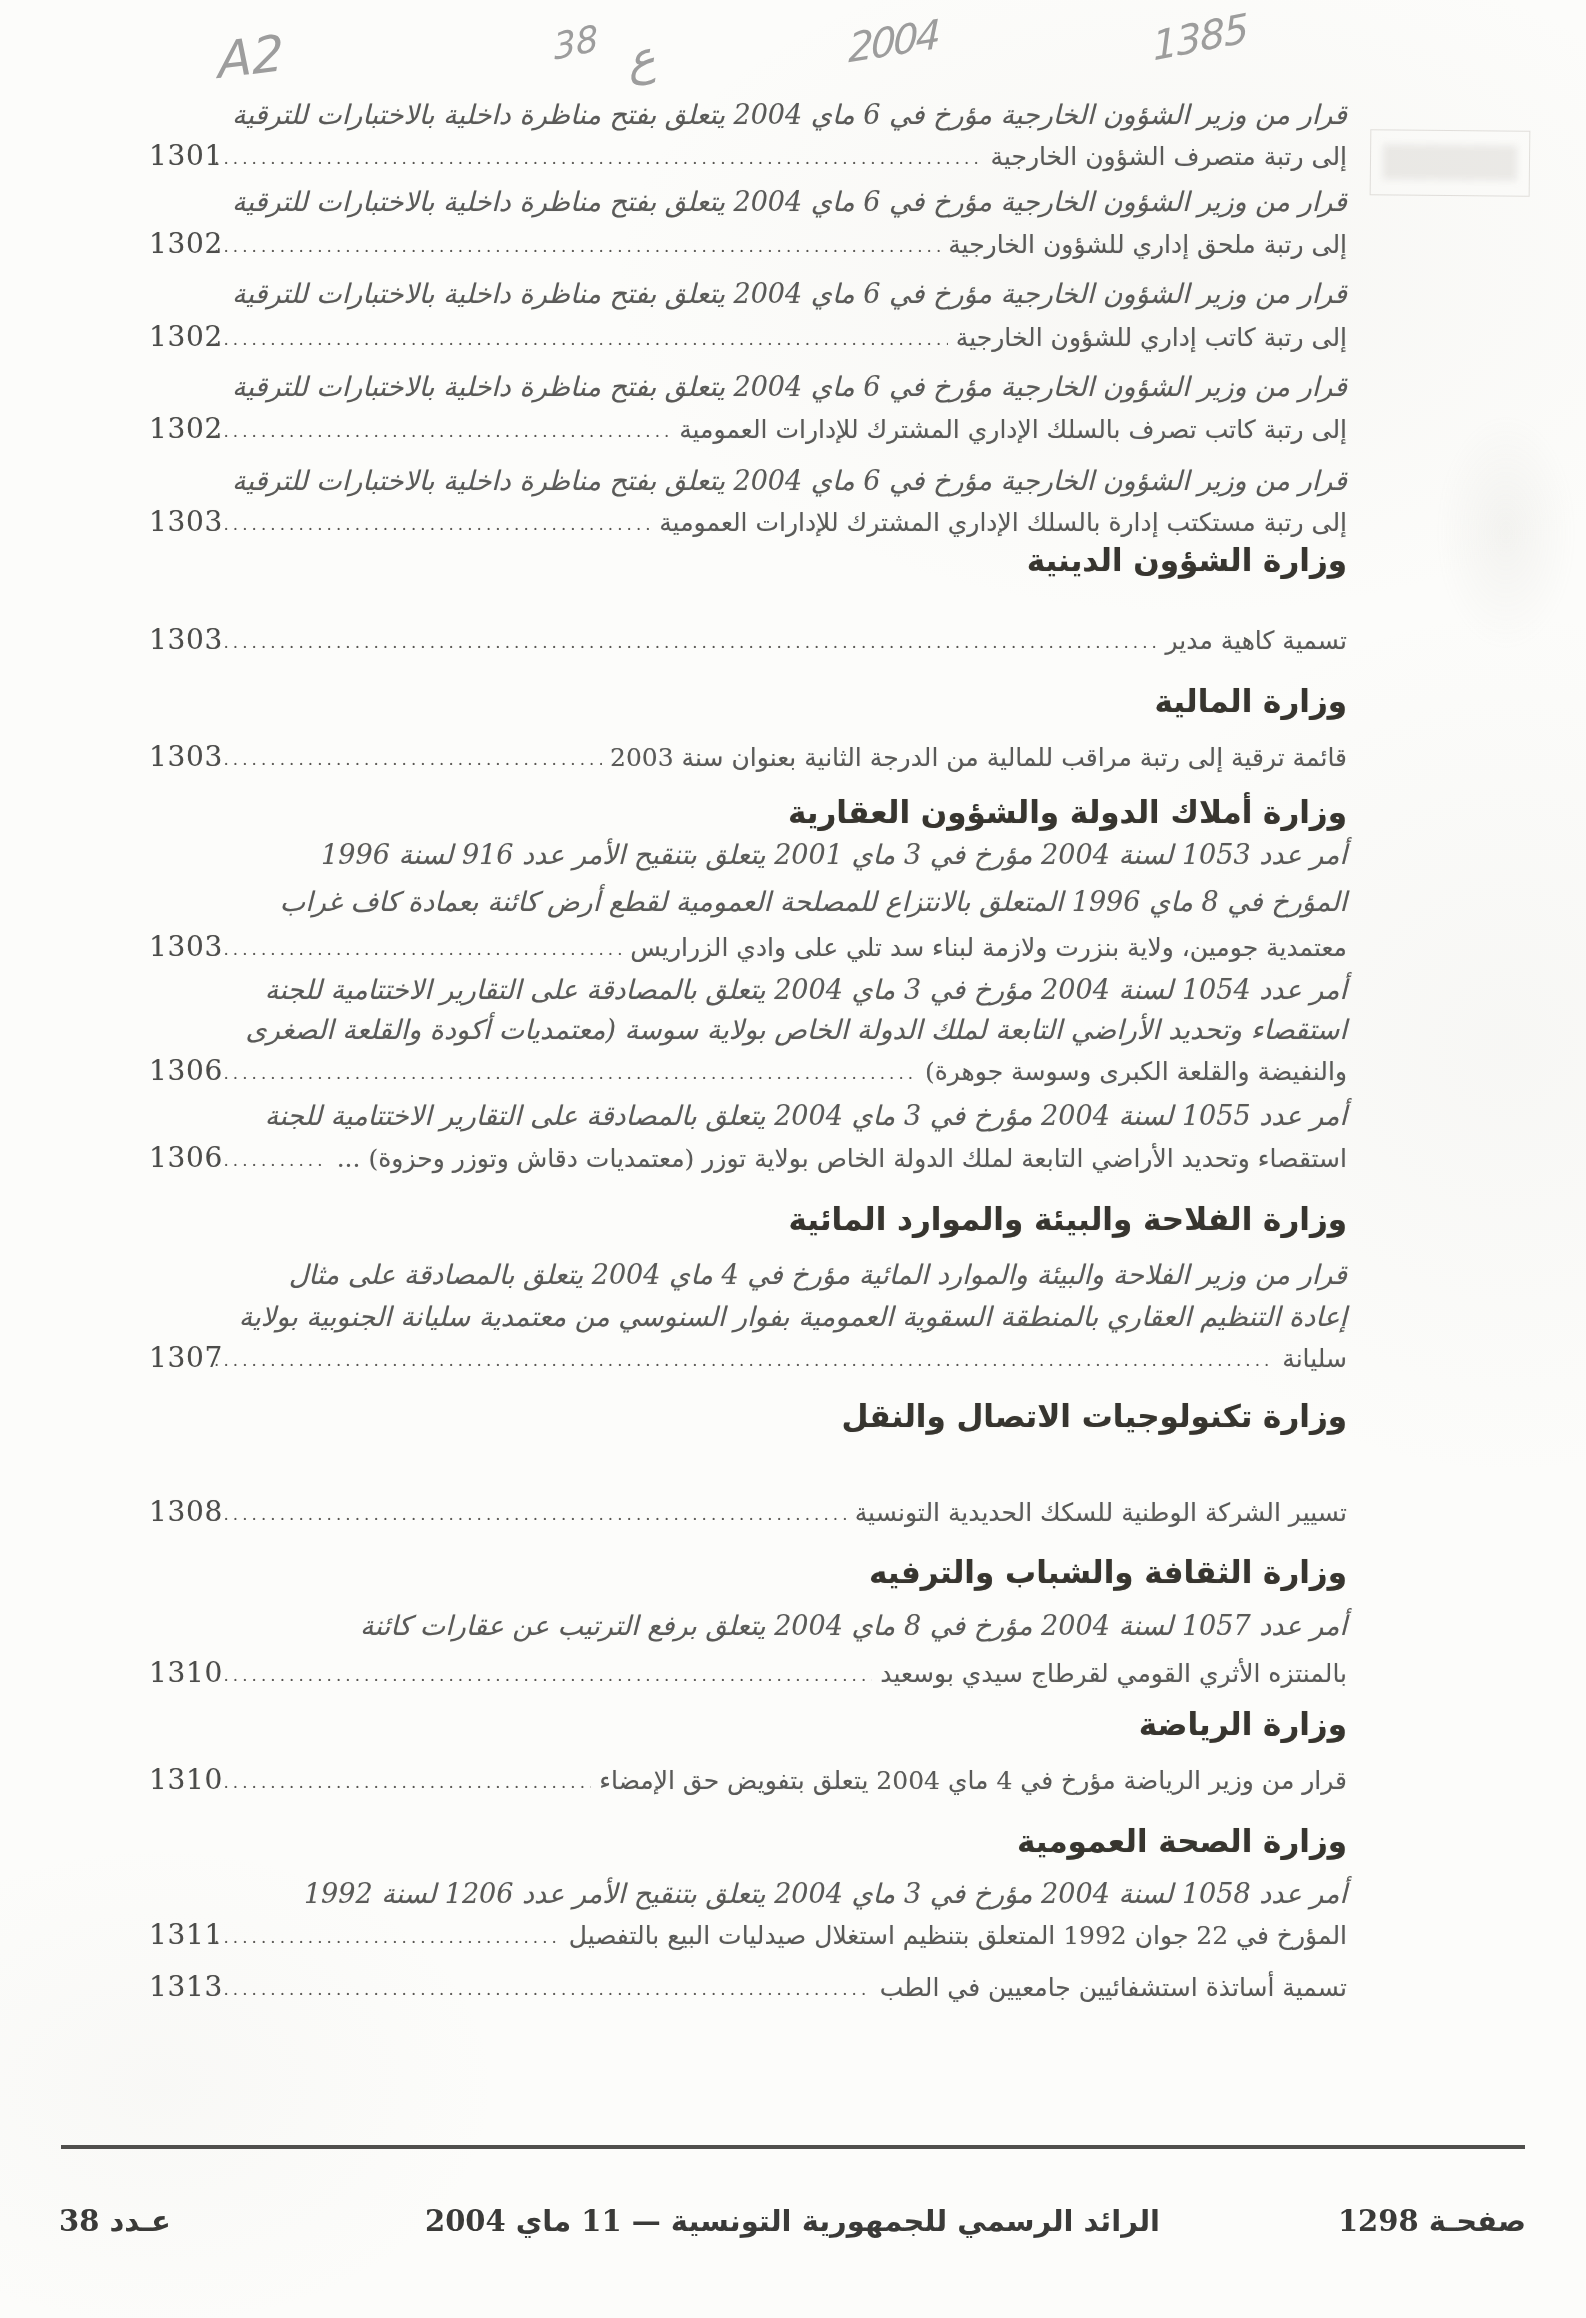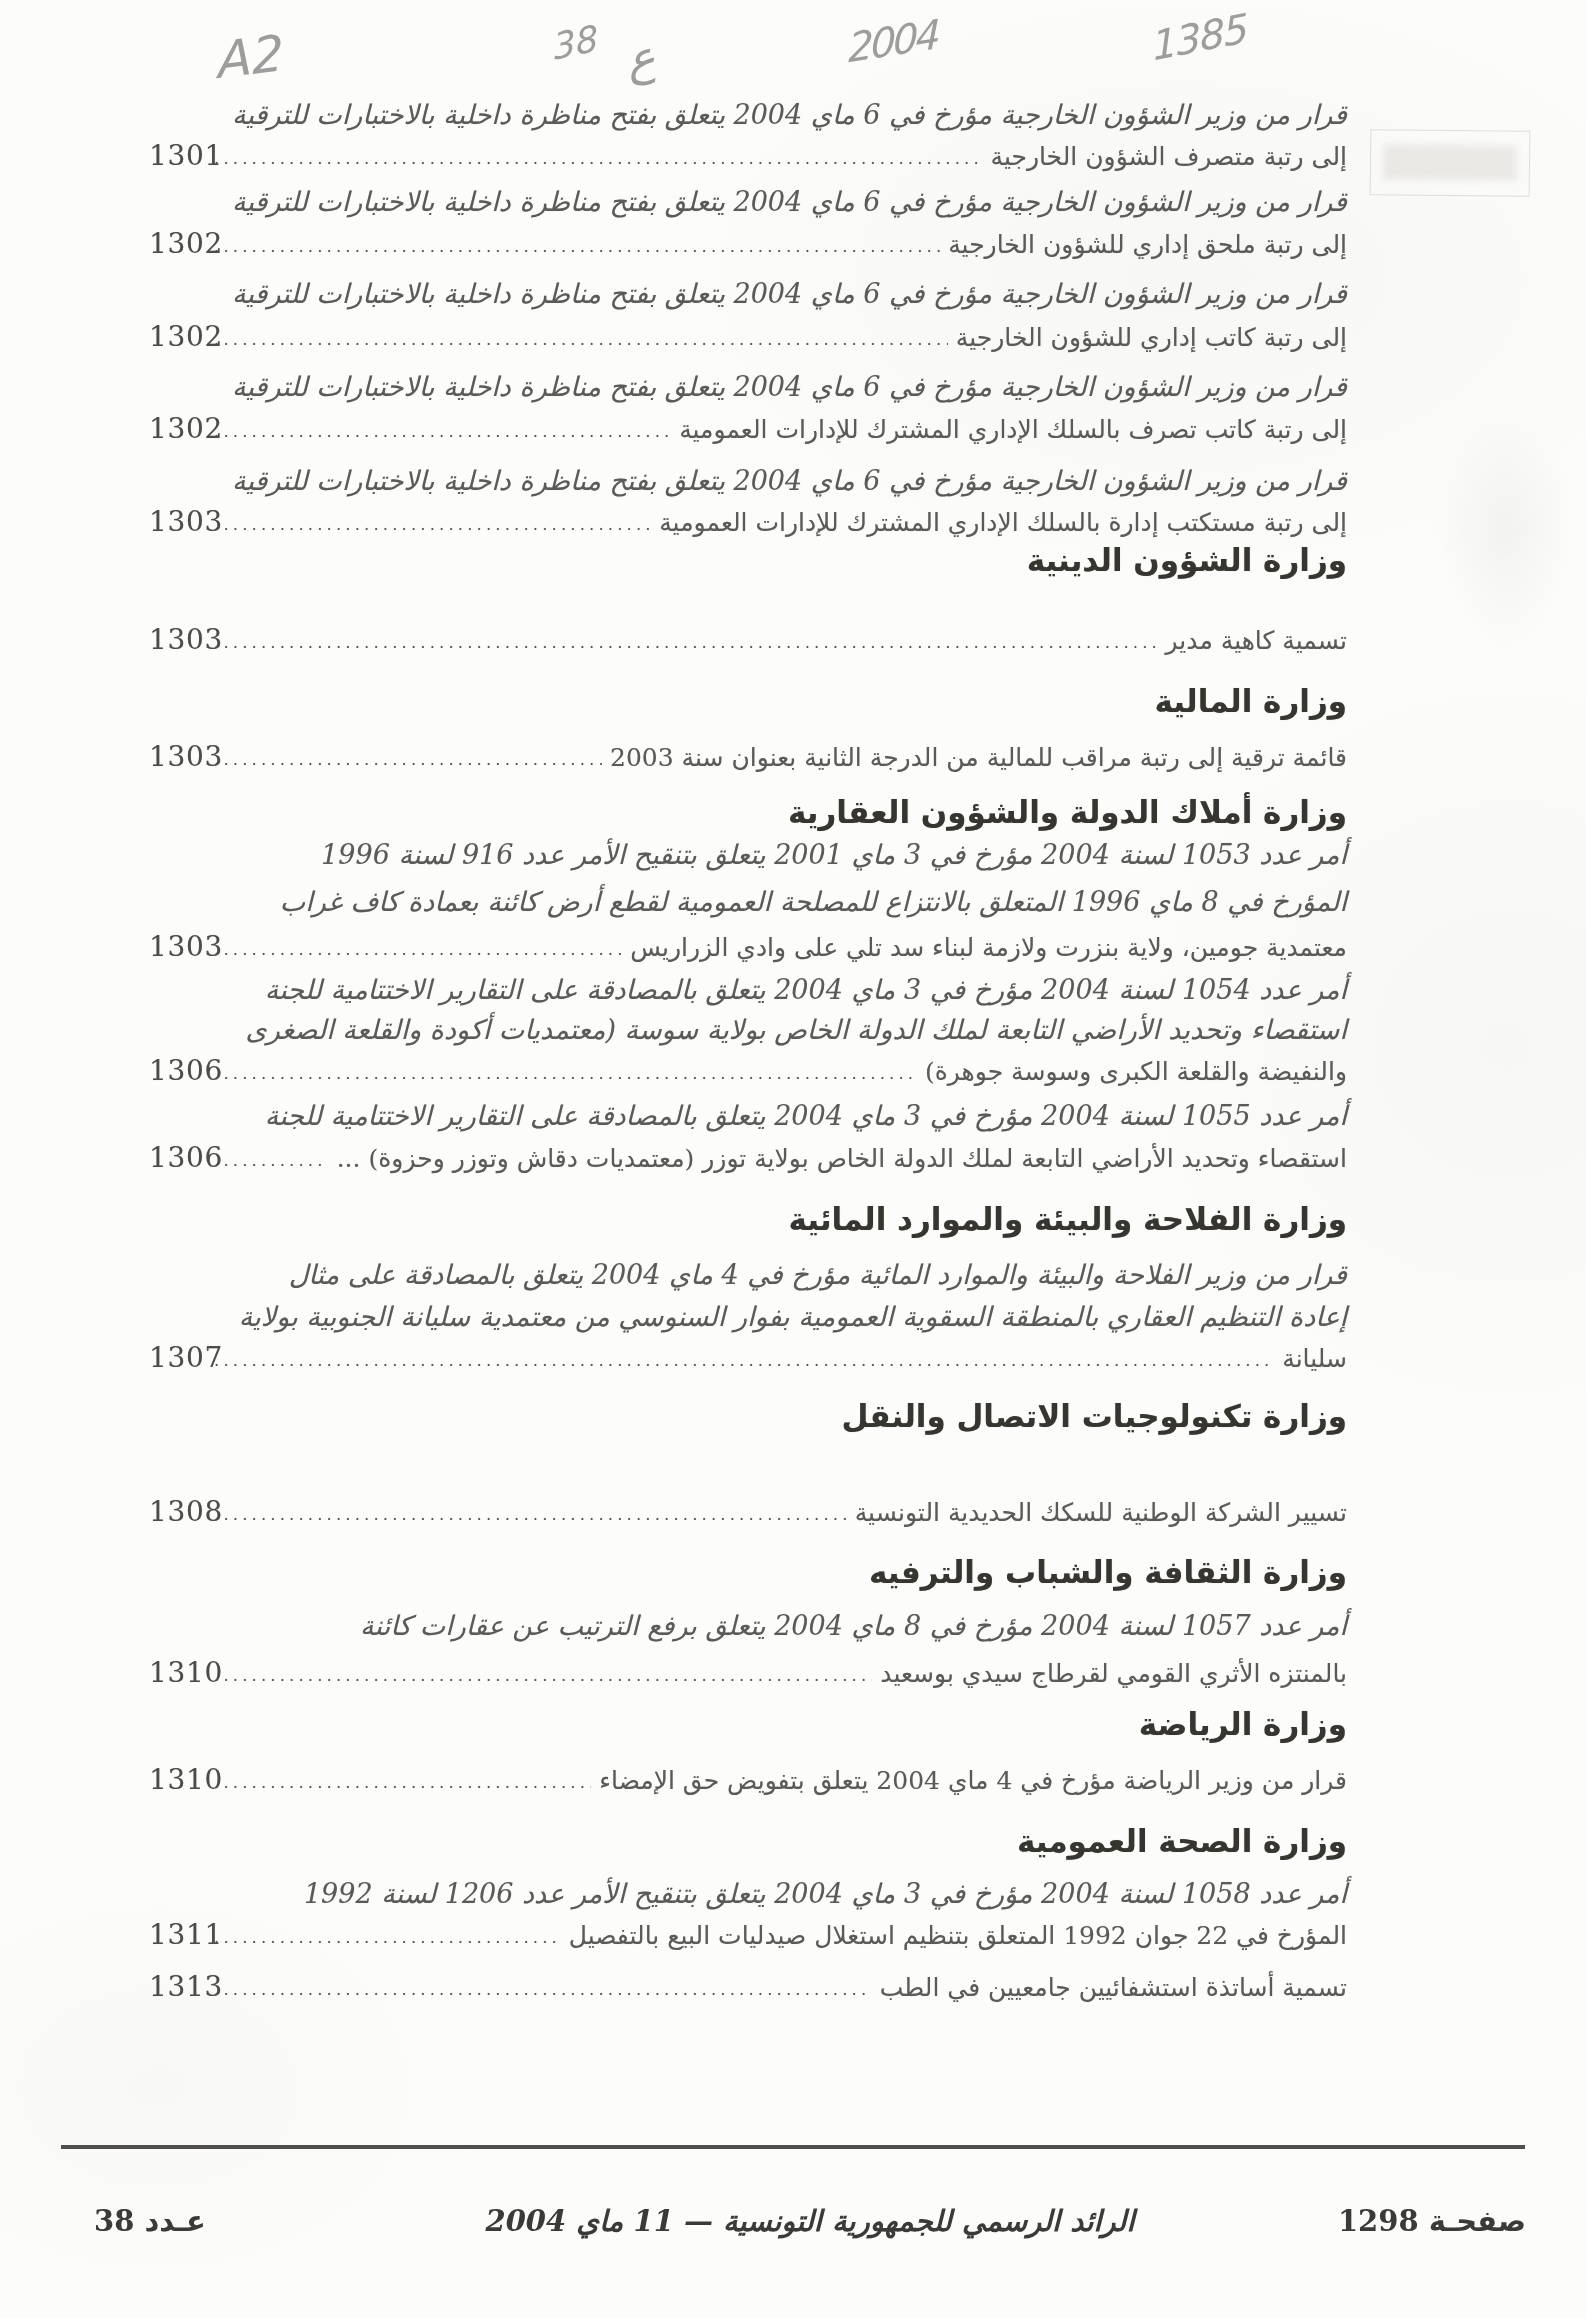--- a/index.html
+++ b/index.html
@@ -21,23 +21,23 @@
       text-shadow:0 0 0.7px rgba(76,76,74,.35);}
   .leader{flex:1 1 auto;min-width:0;overflow:hidden;white-space:nowrap;font-size:16.6px;
           letter-spacing:4.1px;color:#565450;line-height:43px;margin:0 8.3px 0 4.1px;
           transform:translateY(-1.4px);}
   .txt{direction:rtl;font-size:25px;line-height:43px;color:#5a5a58;white-space:nowrap;
        text-shadow:0 0 0.7px rgba(90,90,88,.35);}
   .heading{position:absolute;right:0;direction:rtl;font-weight:bold;font-size:31px;line-height:48px;
            color:#37352f;white-space:nowrap;text-shadow:0 0 0.7px rgba(55,53,47,.45);}
   .rule{position:absolute;left:61px;right:62px;top:2145px;height:4.1px;background:#504f4d;}
   .footer{position:absolute;left:59px;right:61px;top:2197px;display:flex;direction:ltr;
-          align-items:baseline;font-weight:bold;color:#3a3a38;margin-left:35px;}
+          align-items:baseline;font-weight:bold;color:#3a3a38;}
   .f-issue{order:1;width:221px;text-align:left;direction:rtl;font-size:29px;line-height:48px;}
-  .f-title{order:2;flex:1;text-align:center;direction:rtl;font-size:29px;line-height:48px;font-style:italic;}
+  .f-title{order:2;flex:1;text-align:center;direction:rtl;font-size:29px;line-height:48px;}
   .f-page{order:3;width:221px;text-align:right;direction:rtl;font-size:29px;line-height:48px;}
   .hand{position:absolute;color:#8d8d8d;font-family:"DejaVu Sans",sans-serif;font-style:italic;
         opacity:.85;white-space:nowrap;}
   .hand-a{left:218px;top:28px;font-size:50px;transform:rotate(-7deg) skewX(-6deg);}
   .hand-b{left:553px;top:22px;font-size:36px;transform:rotate(-12deg) skewX(-8deg);}
   .hand-c{left:627px;top:30px;font-size:47px;transform:rotate(-6deg);}
   .hand-d{left:848px;top:18px;font-size:40px;transform:rotate(-9deg) skewX(-10deg);letter-spacing:-2.8px;}
   .hand-e{left:1152px;top:14px;font-size:40px;transform:rotate(-11deg) skewX(-8deg);letter-spacing:-1.4px;}
   .stamp{position:absolute;right:57px;top:130px;width:158px;height:64px;
          border:1.4px solid rgba(158,152,144,.28);transform:rotate(.6deg);}

